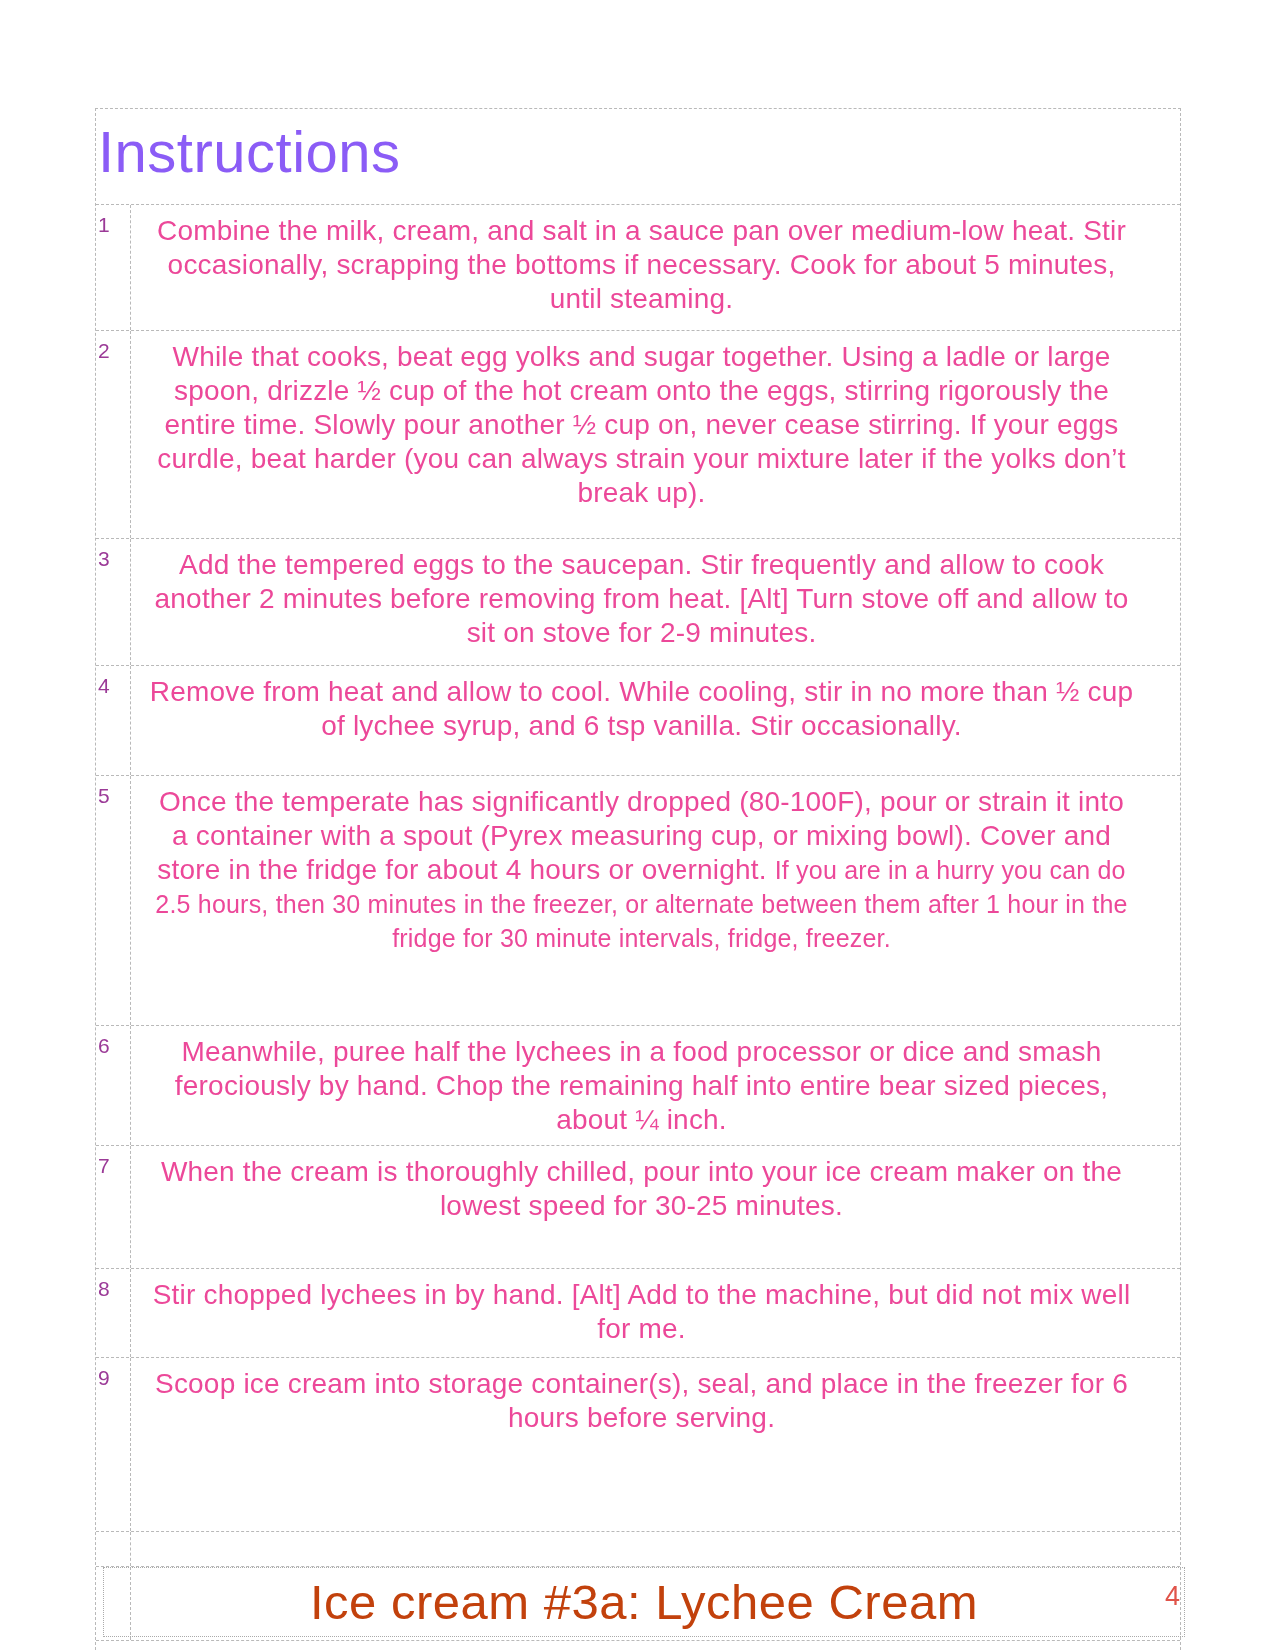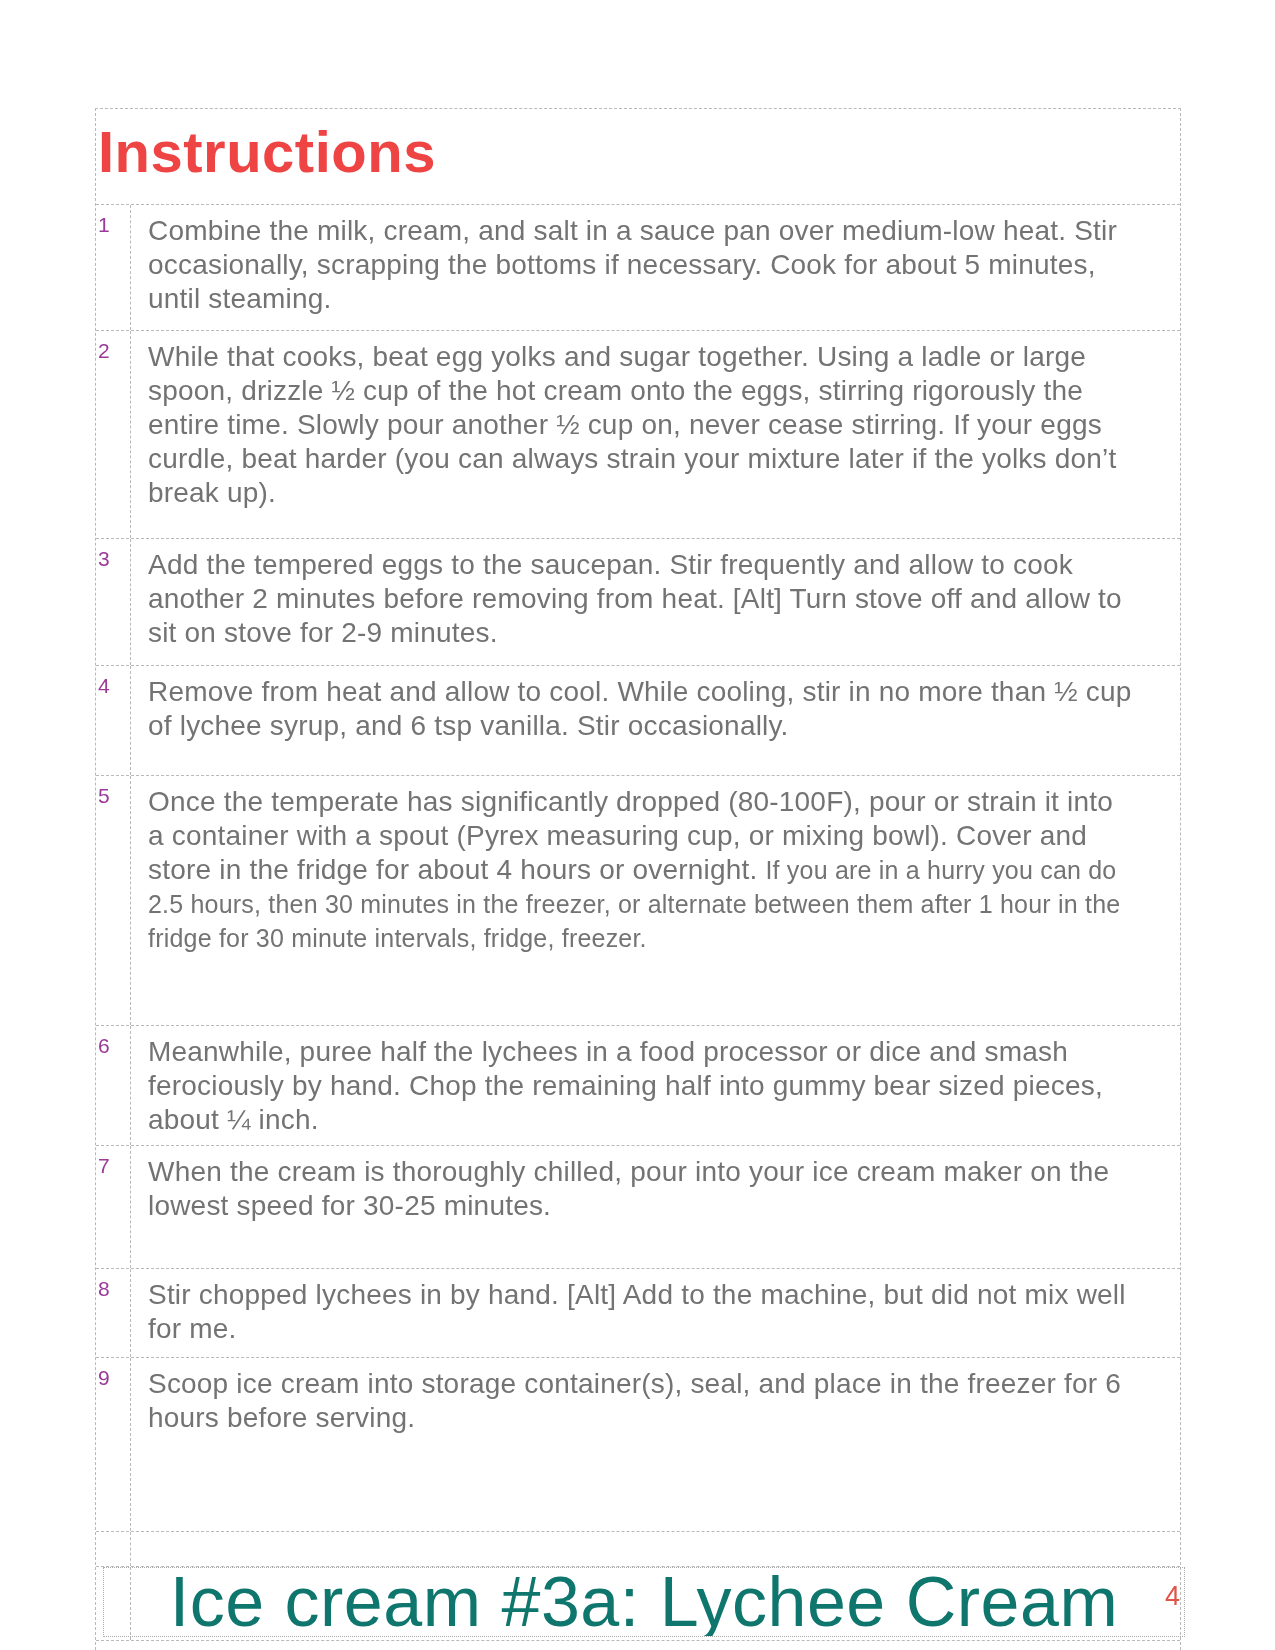--- a/index.html
+++ b/index.html
@@ -31,42 +31,43 @@
     box-sizing: border-box;
     border-bottom: 1px dashed #b9b9b9;
     overflow: hidden;
   }
   .row-title { height: 96px; }
   .section-title {
     margin: 0;
     padding: 12px 0 0 2px;
     font-size: 58px;
     line-height: 62px;
-    font-weight: 700;
-    color: #ef4444;
+    font-weight: 400;
+    color: #8b5cf6;
     letter-spacing: 0.5px;
   }
   .step {
     display: grid;
     grid-template-columns: 35px 1fr;
   }
   .num-cell {
     box-sizing: border-box;
     border-right: 1px dashed #b9b9b9;
     padding: 8px 0 0 2px;
     font-size: 21px;
     line-height: 24px;
     color: #9b3a97;
   }
   .text-cell {
     padding: 9px 45px 0 17px;
     font-size: 28px;
     line-height: 34px;
     letter-spacing: 0.2px;
-    color: #737373;
+    color: #ec4899;
+    text-align: center;
   }
   .step-note { font-size: 25px; }
   .h-s1 { height: 126px; }
   .h-s2 { height: 208px; }
   .h-s3 { height: 127px; }
   .h-s4 { height: 110px; }
   .h-s5 { height: 250px; }
   .h-s6 { height: 120px; }
   .h-s7 { height: 123px; }
   .h-s8 { height: 89px; }
@@ -80,24 +81,24 @@
     top: 1567px;
     width: 1082px;
     height: 70px;
     box-sizing: border-box;
     border: 1px dotted #aaaaaa;
     text-align: center;
     overflow: hidden;
   }
   .footer-title {
     display: block;
-    font-size: 70px;
+    font-size: 49px;
     line-height: 68px;
     letter-spacing: 0.5px;
-    color: #0f766e;
+    color: #c2410c;
   }
   .page-number {
     position: absolute;
     left: 1148px;
     top: 1581px;
     width: 32px;
     text-align: right;
     font-size: 27px;
     line-height: 30px;
     color: #e0544a;
@@ -134,21 +135,21 @@
       <div class="text-cell"><span>Remove from heat and allow to cool. While cooling, stir in no more than ½ cup of lychee syrup, and 6 tsp vanilla. Stir occasionally.</span></div>
     </div>
 
     <div class="row step h-s5">
       <div class="num-cell">5</div>
       <div class="text-cell"><span>Once the temperate has significantly dropped (80-100F), pour or strain it into a container with a spout (Pyrex measuring cup, or mixing bowl). Cover and store in the fridge for about 4 hours or overnight.</span> <span class="step-note">If you are in a hurry you can do 2.5 hours, then 30 minutes in the freezer, or alternate between them after 1 hour in the fridge for 30 minute intervals, fridge, freezer.</span></div>
     </div>
 
     <div class="row step h-s6">
       <div class="num-cell">6</div>
-      <div class="text-cell"><span>Meanwhile, puree half the lychees in a food processor or dice and smash ferociously by hand. Chop the remaining half into gummy bear sized pieces, about ¼ inch.</span></div>
+      <div class="text-cell"><span>Meanwhile, puree half the lychees in a food processor or dice and smash ferociously by hand. Chop the remaining half into entire bear sized pieces, about ¼ inch.</span></div>
     </div>
 
     <div class="row step h-s7">
       <div class="num-cell">7</div>
       <div class="text-cell"><span>When the cream is thoroughly chilled, pour into your ice cream maker on the lowest speed for 30-25 minutes.</span></div>
     </div>
 
     <div class="row step h-s8">
       <div class="num-cell">8</div>
       <div class="text-cell"><span>Stir chopped lychees in by hand. [Alt] Add to the machine, but did not mix well for me.</span></div>

